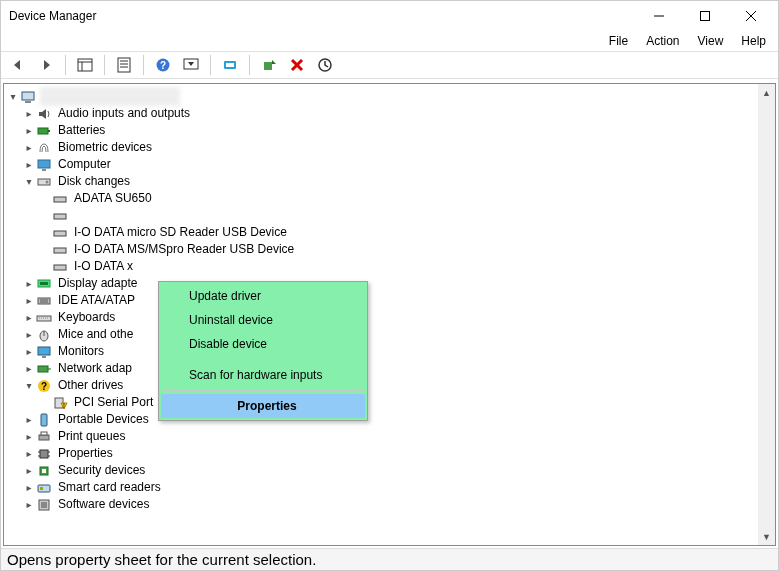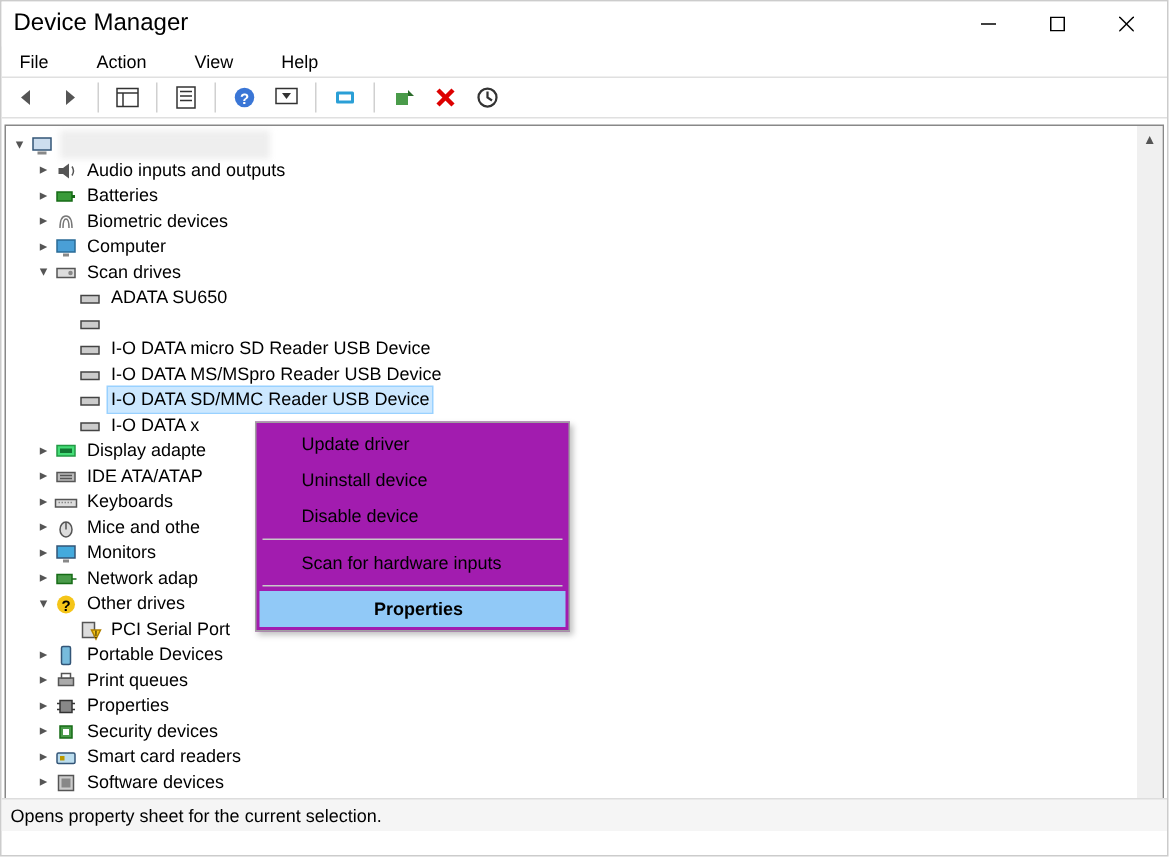--- a/index.html
+++ b/index.html
@@ -16,36 +16,37 @@
     border: 1px solid #ccc;
   }
   
   .titlebar {
     height: 30px;
     display: flex;
     align-items: center;
     padding: 0 4px 0 8px;
     background: #fff;
   }
-  .titlebar .title { flex: 0 0 auto; font-size: 16px; }
+  .titlebar .title { flex: 0 0 auto; font-size: 12px; }
   .titlebar .spacer { flex: 1; }
   .titlebar .win-btn {
     width: 46px; height: 30px;
     display: flex; align-items: center; justify-content: center;
     font-family: "Segoe UI Symbol", sans-serif;
     font-size: 10px;
   }
 
   
   .menubar {
     height: 20px;
     display: flex;
     align-items: center;
     padding: 0 4px;
-    gap: 16px;
+    gap: 2px;
+    justify-content: flex-end;
   }
   .menubar .menu-item {
     padding: 2px 8px;
   }
 
   
   .toolbar {
     height: 28px;
     display: flex;
     align-items: center;
@@ -103,51 +104,50 @@
   .node.blurred-root .label {
     filter: blur(2px);
     background: #eee;
     padding: 1px 30px;
     color: transparent;
   }
 
   
   .context-menu {
     position: absolute;
-    background: #a21caf;
+    background: #86efac;
     border: 1px solid #a0a0a0;
     box-shadow: 2px 2px 4px rgba(0,0,0,0.25);
     padding: 2px;
     min-width: 210px;
     z-index: 100;
-    margin-left: 12px;
   }
   .context-menu .cm-item {
     padding: 5px 20px 5px 28px;
     font-size: 12px;
   }
   .context-menu .cm-item.highlight {
     background: #91c9f7;
     text-align: center;
   }
   .context-menu .cm-sep {
     height: 1px;
     background: #c8c8c8;
     margin: 3px 2px;
   }
 
   
   .statusbar {
     position: absolute;
-    left: 0; right: 0; bottom: 16px;
+    left: 0; right: 0; bottom: 0;
     height: 22px;
     display: flex;
     align-items: center;
     padding: 8px 6px;
-    font-size: 12px;
+    font-size: 15px;
     background: #f5f5f5;
     border-top: 1px solid #ddd;
   }
 
   
   .vscroll {
     position: absolute;
     top: 0; right: 0; bottom: 0;
     width: 17px;
     background: #f0f0f0;
@@ -323,21 +323,21 @@
 
     <div class="node">
       <span class="indent" style="width:16px"></span>
       <span class="twisty">▾</span>
       <span class="dev-icon">
           <svg width="16" height="16">
             <rect x="2" y="5" width="12" height="6" fill="#ddd" stroke="#555"></rect>
             <circle cx="11" cy="8" r="1.5" fill="#888"></circle>
           </svg>
         </span>
-      <span class="label">Scan drives</span>
+      <span class="label">Disk changes</span>
     </div>
 
     <div class="node">
       <span class="indent" style="width:32px"></span>
       <span class="twisty none"></span>
       <span class="dev-icon">
           <svg width="16" height="16">
             <rect x="2" y="6" width="12" height="5" fill="#ccc" stroke="#444"></rect>
           </svg>
         </span>
@@ -364,30 +364,20 @@
     </div>
     <div class="node">
       <span class="indent" style="width:32px"></span>
       <span class="twisty none"></span>
       <span class="dev-icon">
           <svg width="16" height="16">
             <rect x="2" y="6" width="12" height="5" fill="#ccc" stroke="#444"></rect>
           </svg>
         </span>
       <span class="label">I-O DATA MS/MSpro Reader USB Device</span>
-    </div>
-    <div class="node selected">
-      <span class="indent" style="width:32px"></span>
-      <span class="twisty none"></span>
-      <span class="dev-icon">
-          <svg width="16" height="16">
-            <rect x="2" y="6" width="12" height="5" fill="#ccc" stroke="#444"></rect>
-          </svg>
-        </span>
-      <span class="label">I-O DATA SD/MMC Reader USB Device</span>
     </div>
     <div class="node">
       <span class="indent" style="width:32px"></span>
       <span class="twisty none"></span>
       <span class="dev-icon">
           <svg width="16" height="16">
             <rect x="2" y="6" width="12" height="5" fill="#ccc" stroke="#444"></rect>
           </svg>
         </span>
       <span class="label">I-O DATA x</span>

